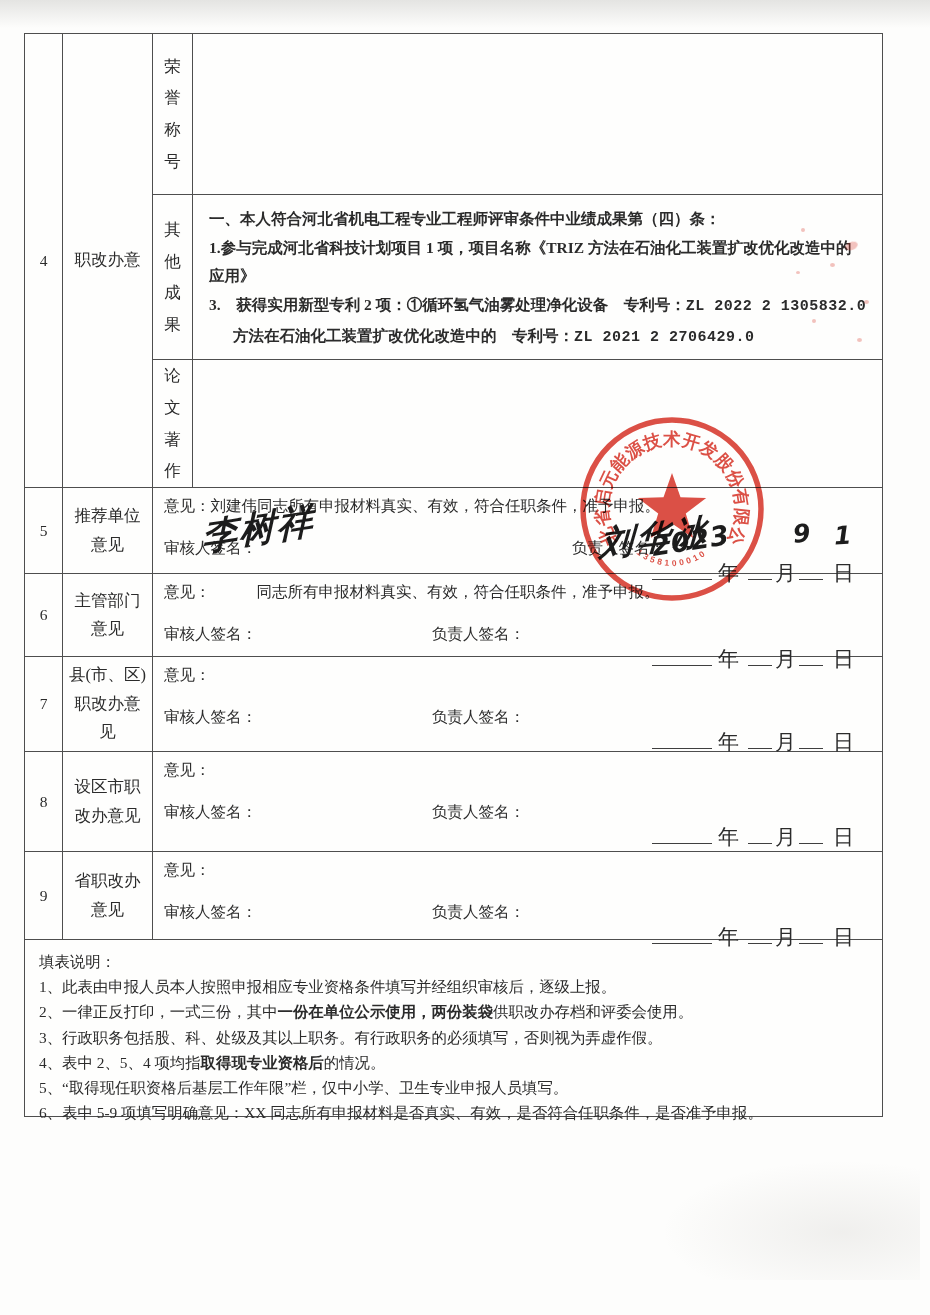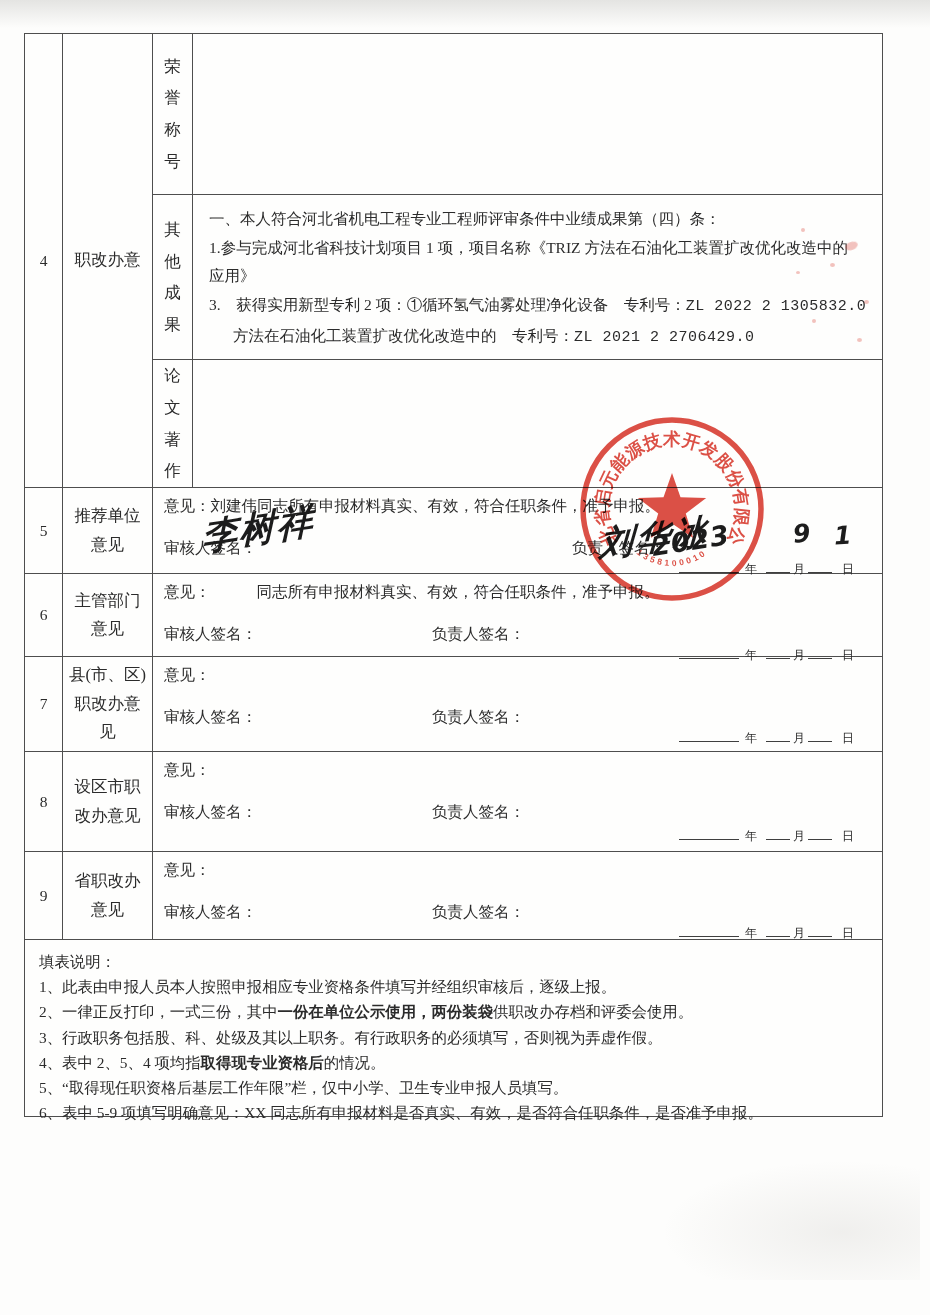--- a/index.html
+++ b/index.html
@@ -26,35 +26,35 @@
     align-items:center; justify-content:center; font-size:15.5px; }
   .clabel { width:90px; border-right:1.5px solid #4e4e4e; display:flex;
     align-items:center; justify-content:center; text-align:center;
     font-size:16.5px; line-height:1.72; white-space:pre-line; }
   .subcol { flex:1; display:flex; flex-direction:column; }
   .subrow { display:flex; border-top:1.5px solid #4e4e4e; }
   .subrow.first { border-top:none; }
   .vcell { width:40px; border-right:1.5px solid #4e4e4e; display:flex;
     align-items:center; justify-content:center; font-size:16.5px;
     line-height:1.92; white-space:pre-line; text-align:center; }
-  .scontent { flex:1; position:relative; }
+  .scontent { flex:1; position:relative;font-weight:bold; }
 
   .ach { padding:10px 14px 0 16px; font-size:15.5px; line-height:28.6px; }
   .pnum { font-family:"Liberation Mono","DejaVu Sans Mono",monospace;
     font-size:15px; letter-spacing:.5px; }
   .ind { padding-left:24px; }
 
   .opcell { flex:1; position:relative; display:flex; flex-direction:column;
     padding:6px 0 6px 11px; font-size:15.5px; }
   .opline { line-height:23px; }
   .gap46 { display:inline-block; width:46px; }
   .signline { display:flex; line-height:23px; margin-top:19px; }
   .w408 { width:408px; } .w268 { width:268px; }
   .dateline { margin-top:auto; text-align:right; padding-right:28px;
-    font-size:12px; white-space:nowrap; }
+    font-size:21px; white-space:nowrap; }
   .bl { display:inline-block; border-bottom:1.4px solid #3f3f3f; height:14px; }
   .blY { width:60px; margin-right:6px; } .blM { width:24px; margin:0 3px 0 9px; }
   .blD { width:24px; margin:0 10px 0 3px; }
 
   .notes { width:100%; padding:9px 14px 0 14px; font-size:15.4px; line-height:25.2px; }
   .notes b { font-weight:bold; }
 
   .hw { position:absolute; font-family:"DejaVu Sans",sans-serif; font-style:italic;
     font-weight:bold; color:#1c1c1c; pointer-events:none; white-space:nowrap; }
   .hw-reviewer { left:48px; top:17px; font-size:36px; letter-spacing:2px;

